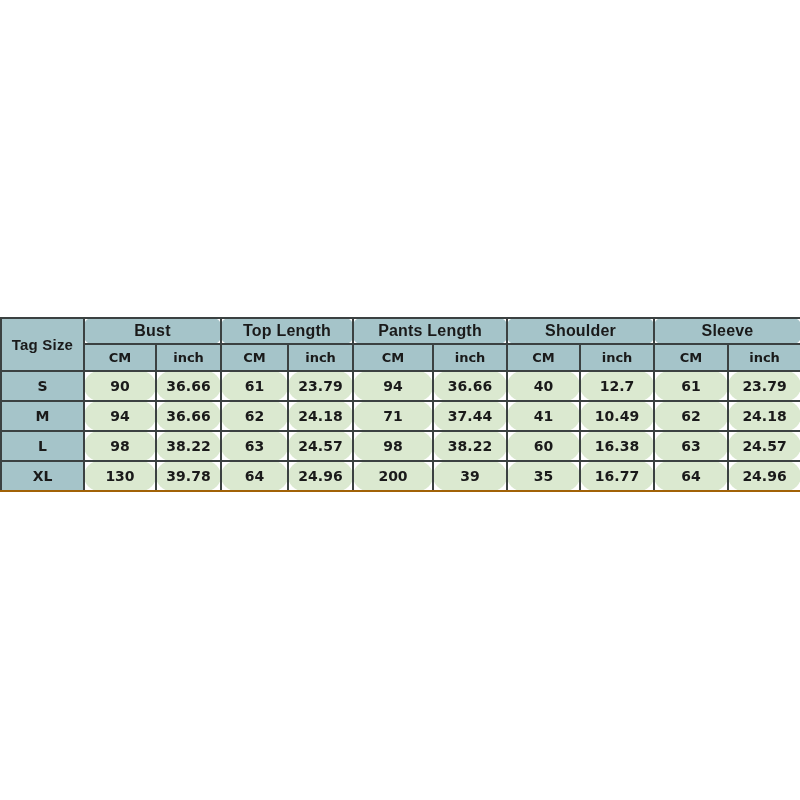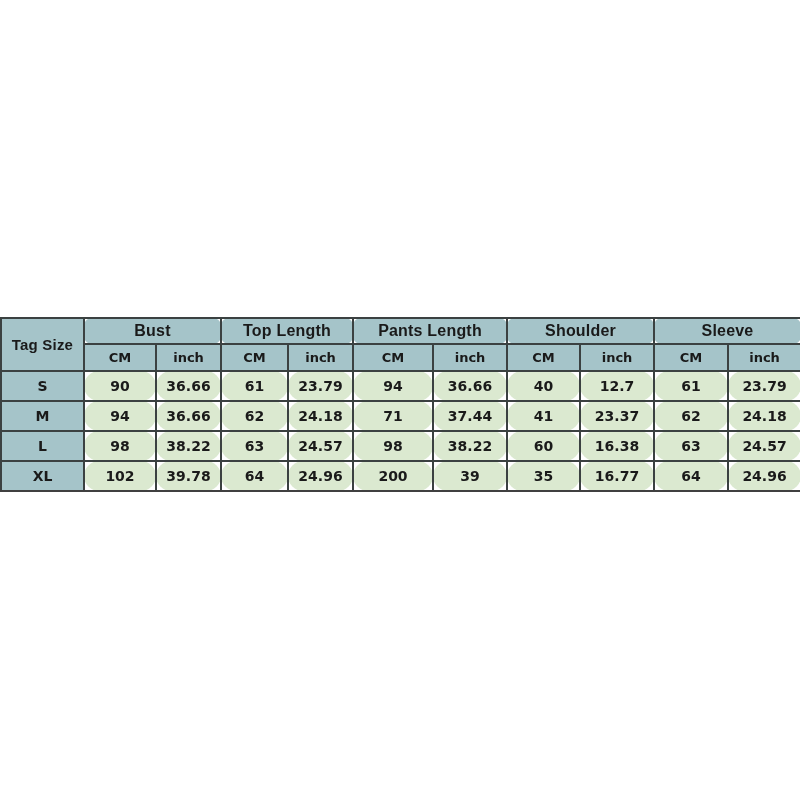--- a/index.html
+++ b/index.html
@@ -59,21 +59,21 @@
     font: bold 14px "DejaVu Sans", sans-serif;
   }
   td.val {
     background: #dbe9d0;
     font: bold 14px "DejaVu Sans", sans-serif;
     height: 28px;
     border-radius: 15px;
   }
   
   tr.last td, tr.last th {
-    border-bottom: 2px solid #404040;
+    border-bottom: 2px solid #a16207;
   }
 </style>
 </head>
 <body>
 
 <div class="page">
   <div class="size-table-wrap">
     <table class="size-chart">
       <colgroup>
         <col style="width:83px">
@@ -124,40 +124,40 @@
         </tr>
         <tr>
           <th class="size">M</th>
           <td class="val">94</td>
           <td class="val">36.66</td>
           <td class="val">62</td>
           <td class="val">24.18</td>
           <td class="val">71</td>
           <td class="val">37.44</td>
           <td class="val">41</td>
-          <td class="val">23.37</td>
+          <td class="val">10.49</td>
           <td class="val">62</td>
           <td class="val">24.18</td>
         </tr>
         <tr>
           <th class="size">L</th>
           <td class="val">98</td>
           <td class="val">38.22</td>
           <td class="val">63</td>
           <td class="val">24.57</td>
           <td class="val">98</td>
           <td class="val">38.22</td>
           <td class="val">60</td>
           <td class="val">16.38</td>
           <td class="val">63</td>
           <td class="val">24.57</td>
         </tr>
         <tr class="last">
           <th class="size">XL</th>
-          <td class="val">102</td>
+          <td class="val">130</td>
           <td class="val">39.78</td>
           <td class="val">64</td>
           <td class="val">24.96</td>
           <td class="val">200</td>
           <td class="val">39</td>
           <td class="val">35</td>
           <td class="val">16.77</td>
           <td class="val">64</td>
           <td class="val">24.96</td>
         </tr>

